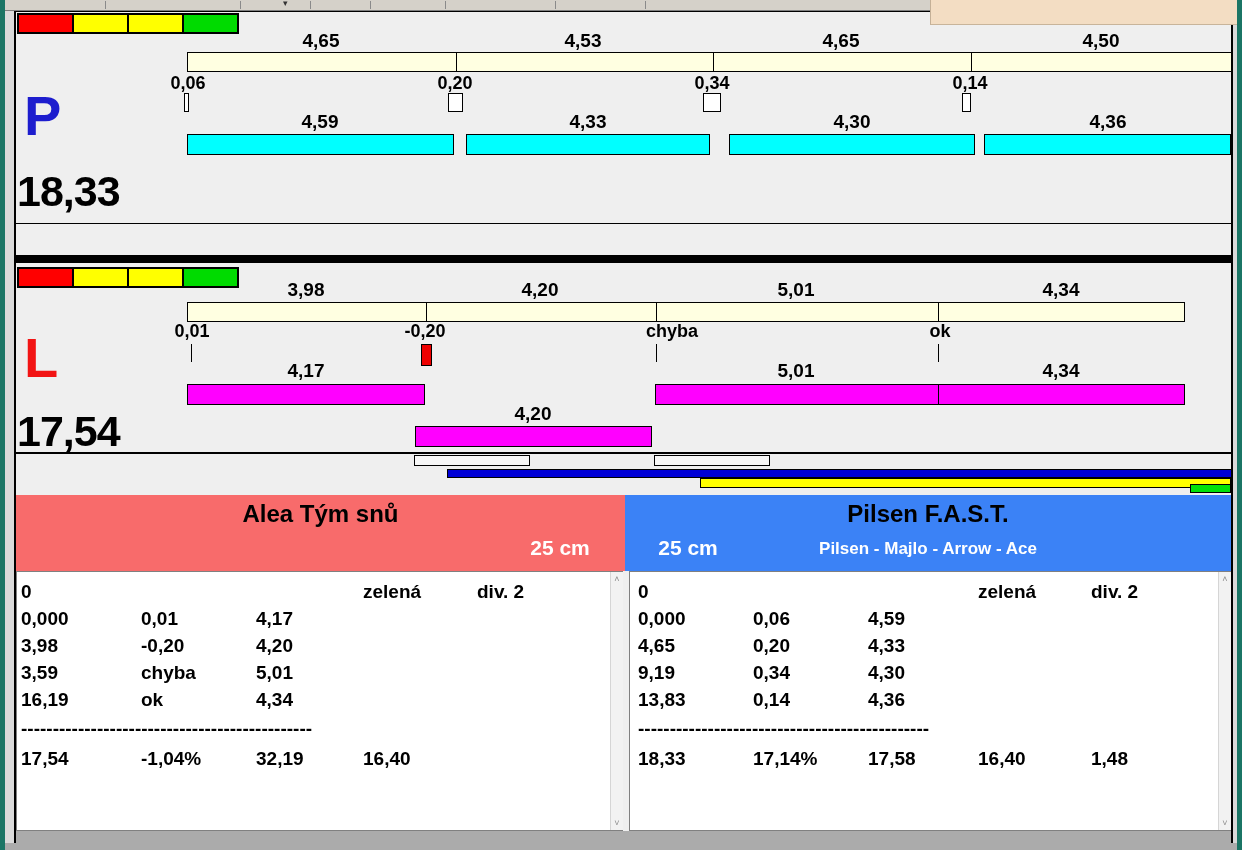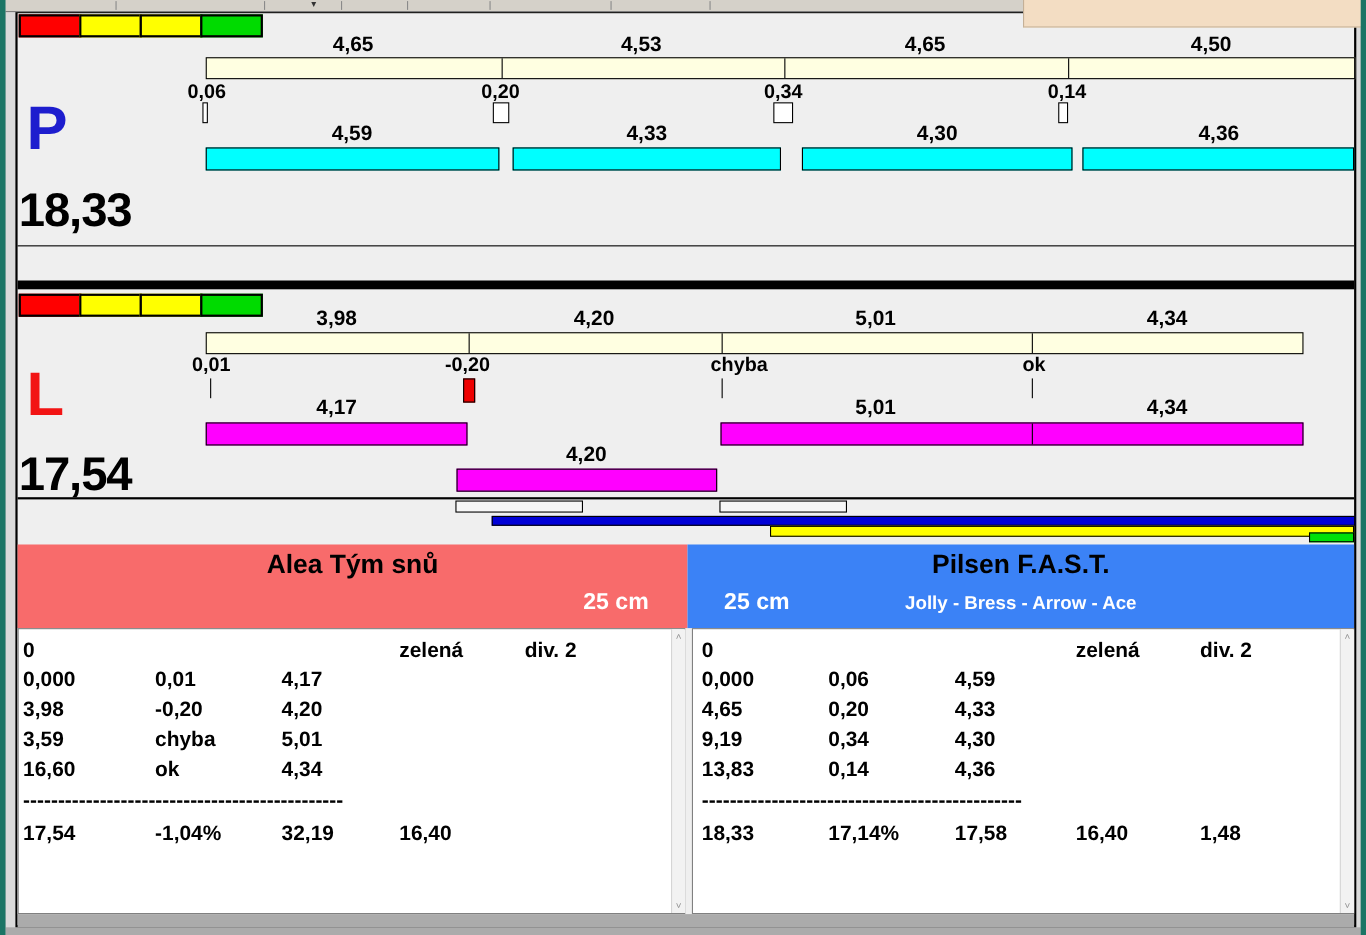--- a/index.html
+++ b/index.html
@@ -190,21 +190,21 @@
       <div class="hollow-box" style="left:638px;top:443px;width:116px;height:11px;"></div>
       <div class="pbar blue" style="left:431px;top:457px;width:785px;height:9px;"></div>
       <div class="pbar yel" style="left:684px;top:466px;width:531px;height:10px;"></div>
       <div class="pbar grn" style="left:1174px;top:472px;width:41px;height:9px;"></div>
 
       <div class="team-header left">
         <div class="team-name">Alea Tým snů</div>
       </div>
       <div class="team-header right">
         <div class="team-name">Pilsen F.A.S.T.</div>
-        <div class="team-players">Jolly - Bress - Arrow - Ace</div>
+        <div class="team-players">Pilsen - Majlo - Arrow - Ace</div>
       </div>
       <div class="distance" style="left:544px;">25 cm</div>
       <div class="distance" style="left:672px;">25 cm</div>
 
       <div class="rtable left">
         <div class="cell" style="left:4px;top:9px;">0</div>
         <div class="cell" style="left:346px;top:9px;">zelená</div>
         <div class="cell" style="left:460px;top:9px;">div. 2</div>
 
         <div class="cell" style="left:4px;top:36px;">0,000</div>
@@ -212,21 +212,21 @@
         <div class="cell" style="left:239px;top:36px;">4,17</div>
 
         <div class="cell" style="left:4px;top:63px;">3,98</div>
         <div class="cell" style="left:124px;top:63px;">-0,20</div>
         <div class="cell" style="left:239px;top:63px;">4,20</div>
 
         <div class="cell" style="left:4px;top:90px;">3,59</div>
         <div class="cell" style="left:124px;top:90px;">chyba</div>
         <div class="cell" style="left:239px;top:90px;">5,01</div>
 
-        <div class="cell" style="left:4px;top:117px;">16,60</div>
+        <div class="cell" style="left:4px;top:117px;">16,19</div>
         <div class="cell" style="left:124px;top:117px;">ok</div>
         <div class="cell" style="left:239px;top:117px;">4,34</div>
 
         <div class="cell" style="left:4px;top:146px;">----------------------------------------------</div>
 
         <div class="cell" style="left:4px;top:176px;">17,54</div>
         <div class="cell" style="left:124px;top:176px;">-1,04%</div>
         <div class="cell" style="left:239px;top:176px;">32,19</div>
         <div class="cell" style="left:346px;top:176px;">16,40</div>
 

